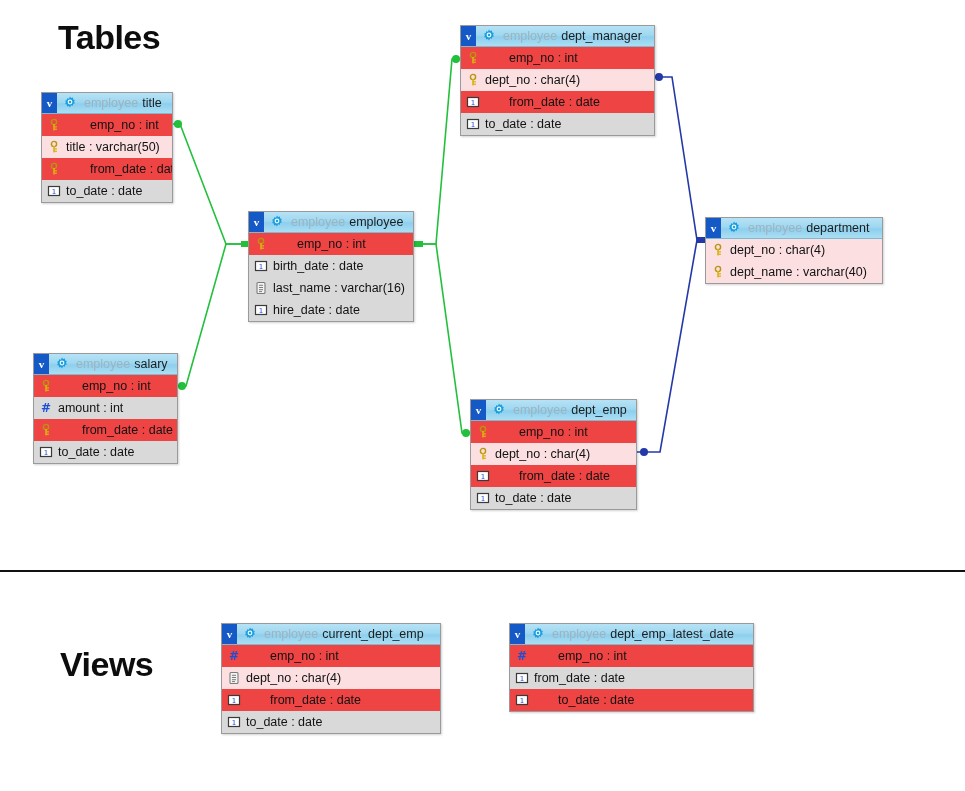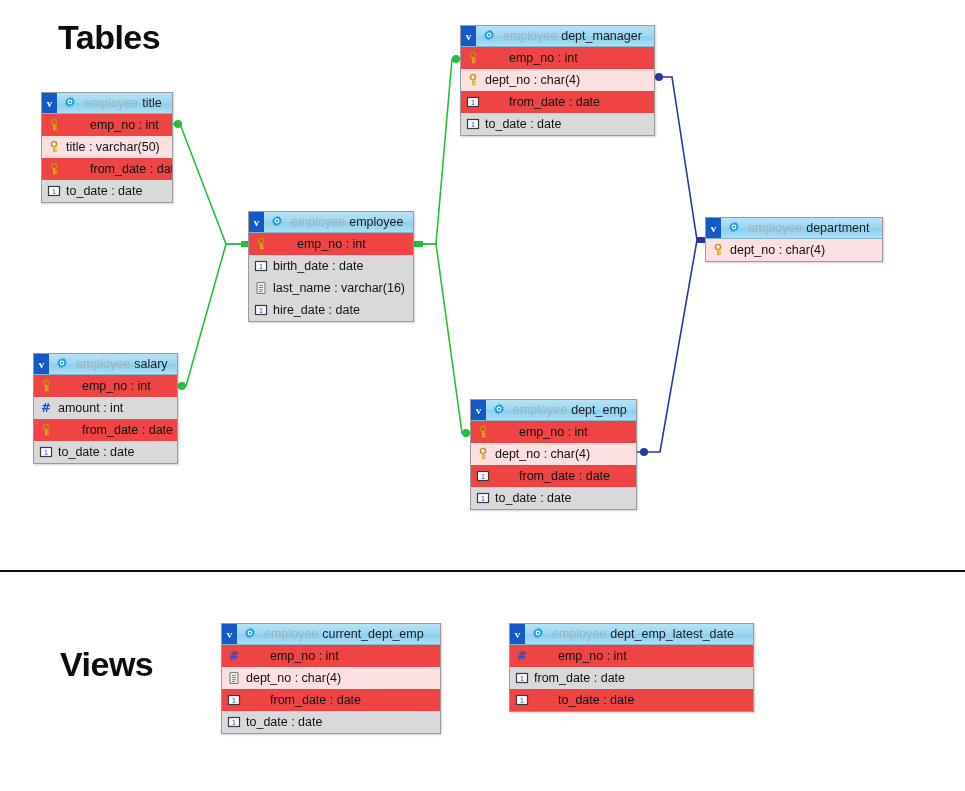--- a/index.html
+++ b/index.html
@@ -245,20 +245,29 @@
         </div>
         <div class="ent-row r-pink">
           <svg class="col-icon" viewBox="0 0 14 14" xmlns="http://www.w3.org/2000/svg">
             <circle cx="7" cy="4" r="2.6" fill="none" stroke="#b8950f" stroke-width="1.4"></circle>
             <rect x="6.2" y="6" width="1.7" height="6.4" fill="#d9b310"></rect>
             <rect x="7.9" y="8.2" width="2" height="1.3" fill="#d9b310"></rect>
             <rect x="7.9" y="10.6" width="2" height="1.3" fill="#d9b310"></rect>
           </svg>
           <span class="col-text">dept_no : char(4)</span>
         </div>
+        <div class="ent-row r-pink">
+          <svg class="col-icon" viewBox="0 0 14 14" xmlns="http://www.w3.org/2000/svg">
+            <circle cx="7" cy="4" r="2.6" fill="none" stroke="#b8950f" stroke-width="1.4"></circle>
+            <rect x="6.2" y="6" width="1.7" height="6.4" fill="#d9b310"></rect>
+            <rect x="7.9" y="8.2" width="2" height="1.3" fill="#d9b310"></rect>
+            <rect x="7.9" y="10.6" width="2" height="1.3" fill="#d9b310"></rect>
+          </svg>
+          <span class="col-text">dept_name : varchar(40)</span>
+        </div>
       </div>
       <div class="entity" style="left: 33px; top: 353px; width: 145px;">
         <div class="ent-header">
           <span class="vbadge">v</span>
           <svg class="gear" viewBox="0 0 16 16" xmlns="http://www.w3.org/2000/svg">
             <path fill="#1c9fe0" d="M8 1.6l1.1 1.5 1.8-.5.3 1.8 1.7.7-.9 1.6.9 1.6-1.7.7-.3 1.8-1.8-.5L8 12.4 6.9 10.9l-1.8.5-.3-1.8-1.7-.7.9-1.6-.9-1.6 1.7-.7.3-1.8 1.8.5z"></path>
             <circle cx="8" cy="7" r="2.4" fill="#eaf7fd"></circle>
             <circle cx="8" cy="7" r="1.2" fill="#1c9fe0"></circle>
           </svg>
           <span class="schema">employee</span>

